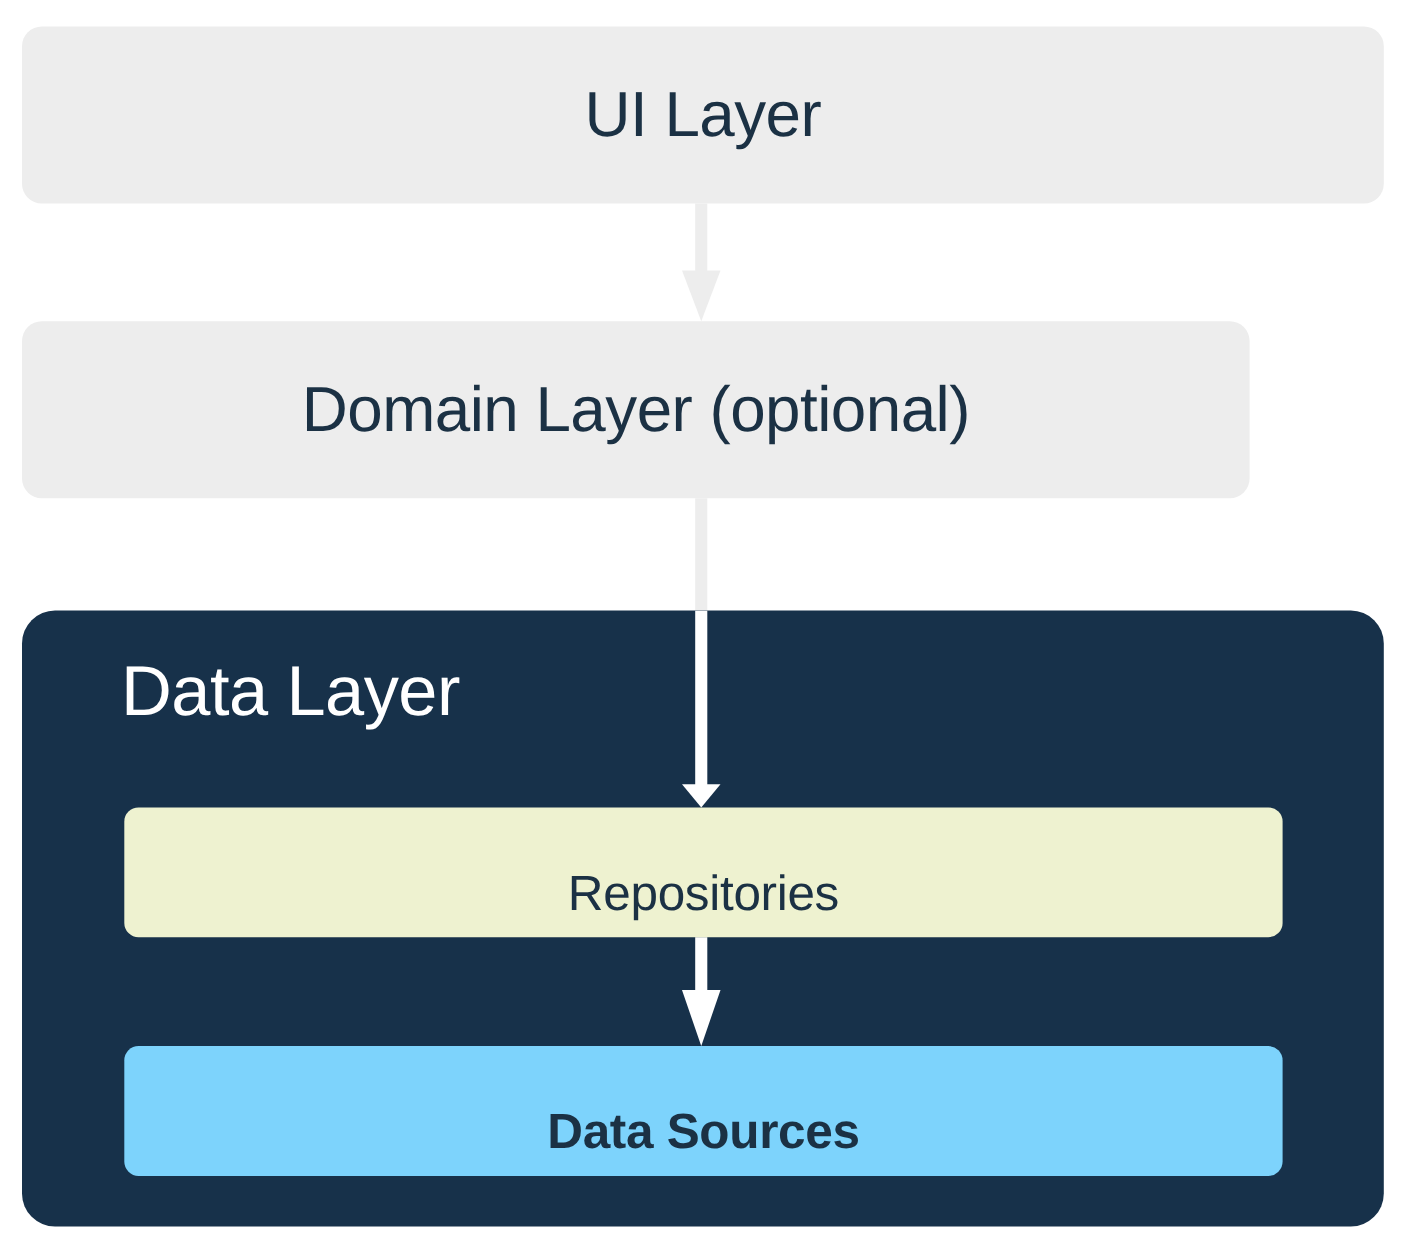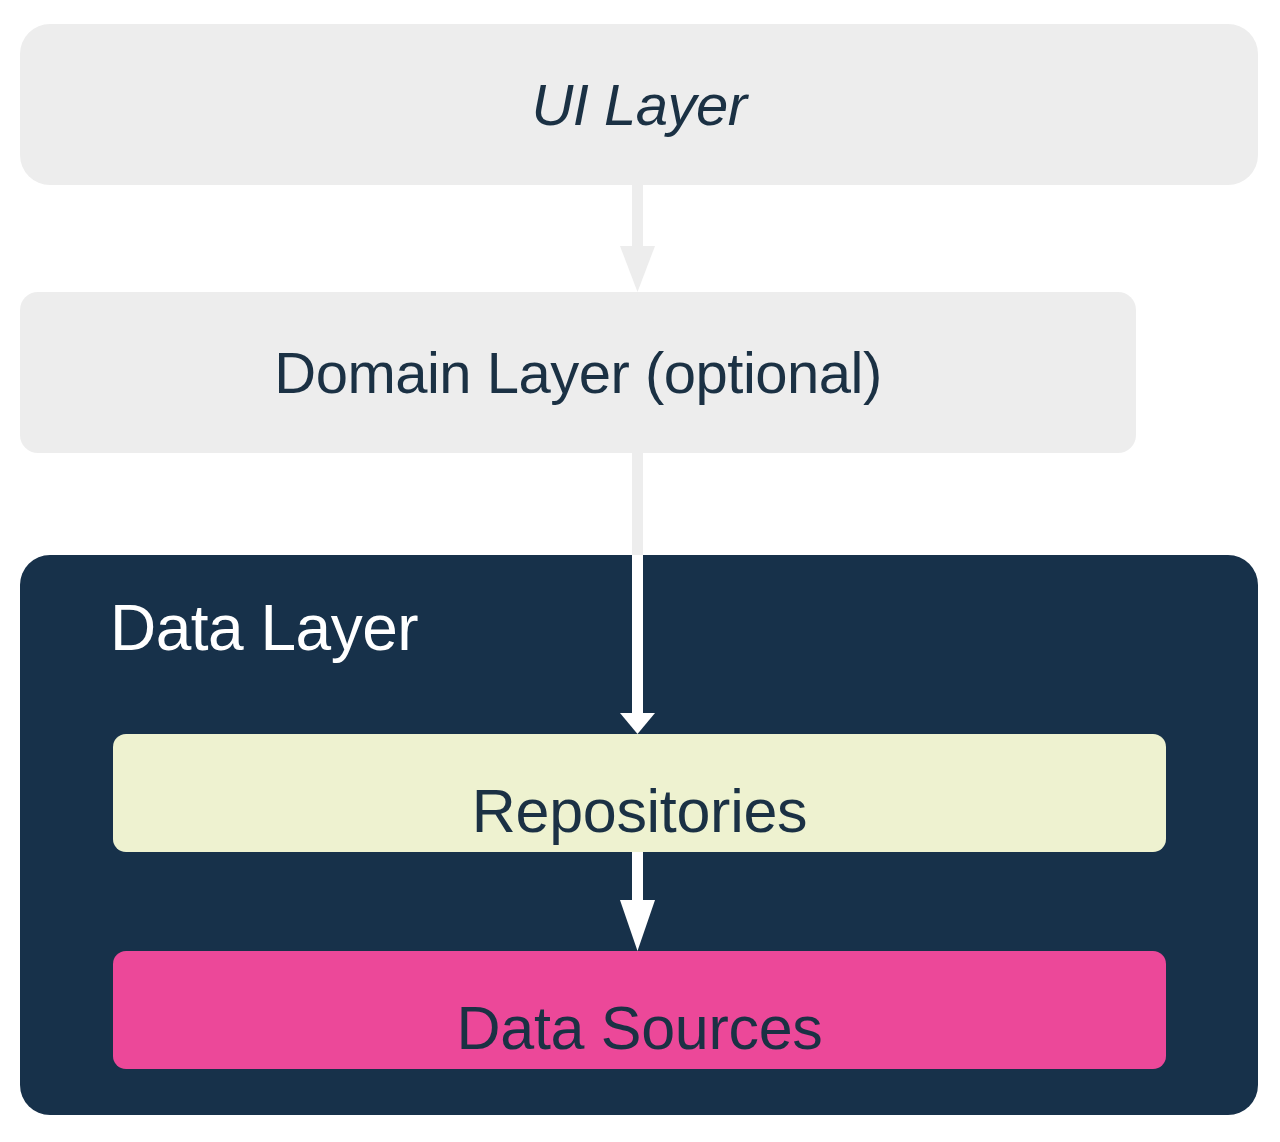--- a/index.html
+++ b/index.html
@@ -26,22 +26,21 @@
     justify-content: center;
     box-sizing: border-box;
   }
 
   .ui-layer {
     left: 20px;
     top: 24px;
     width: 1238px;
     height: 161px;
     background: #ededed;
-    border-radius: 30px;
-    font-style: italic;
+    border-radius: 18px;
   }
 
   .domain-layer {
     left: 20px;
     top: 292px;
     width: 1116px;
     height: 161px;
     background: #ededed;
     border-radius: 18px;
   }
@@ -90,25 +89,26 @@
     box-sizing: border-box;
   }
 
   .repositories-box {
     top: 734px;
     background: #eef2d0;
   }
 
   .data-sources-box {
     top: 951px;
-    background: #ec4899;
+    background: #7dd3fc;
+    font-weight: bold;
   }
 
   .inner-label {
-    font-size: 61px;
+    font-size: 45px;
     line-height: 1;
     color: #1b3144;
     letter-spacing: -0.3px;
     white-space: nowrap;
     margin-top: 36px;
   }
 
   
   .arrow {
     position: absolute;

